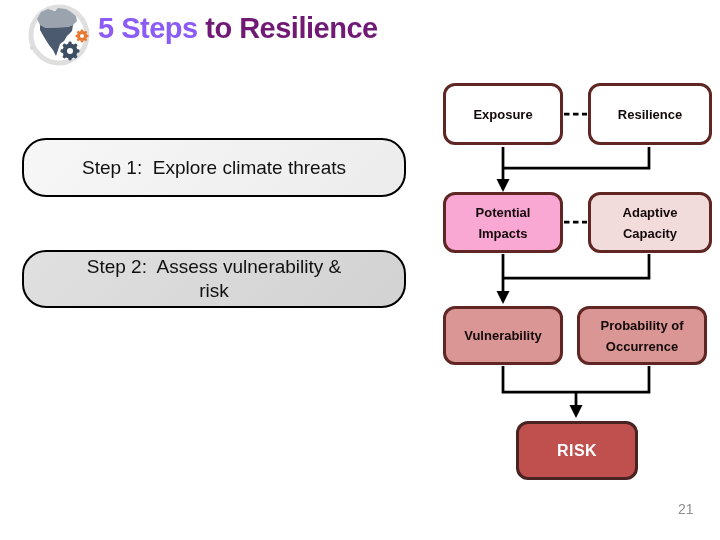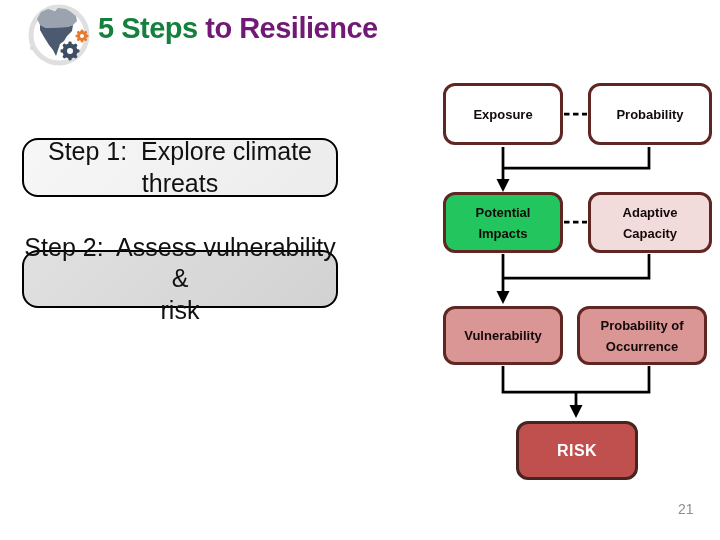--- a/index.html
+++ b/index.html
@@ -10,47 +10,47 @@
     font-family:"Liberation Sans",sans-serif;
     overflow:hidden;
   }
   
   .logo{position:absolute;left:24px;top:3px;}
   .title{
     position:absolute;left:98px;top:12px;margin:0;
     font-size:29px;font-weight:bold;letter-spacing:-0.5px;
     white-space:nowrap;
   }
-  .title .accent{color:#15803d;}
+  .title .accent{color:#8b5cf6;}
   .title .rest{color:#701a75;}
   
   .step{
-    position:absolute;left:22px;width:316px;
-    border:2.5px solid #000;border-radius:16px;
+    position:absolute;left:22px;width:384px;
+    border:2.5px solid #000;border-radius:24px;
     box-sizing:border-box;
     display:flex;align-items:center;justify-content:center;
     text-align:center;
-    font-size:25px;color:#111;line-height:1.25;
+    font-size:19px;color:#111;line-height:1.25;
   }
   .step .lbl{white-space:pre-wrap;}
   .step1{top:138px;height:59px;background:linear-gradient(135deg,#f7f7f7,#ececec);}
   .step2{top:210px;height:58px;background:linear-gradient(135deg,#e0e0e0,#d2d2d2);margin-top:40px;}
   
   .fnode{
     position:absolute;box-sizing:border-box;
     border:3px solid #5f2623;border-radius:12px;
     display:flex;align-items:center;justify-content:center;
     text-align:center;
     font-size:13px;font-weight:bold;color:#14090a;
     line-height:21px;
   }
   .fnode .lbl{white-space:pre-line;}
   .n-exposure     {left:443px;top:83px; width:120px;height:62px;background:#ffffff;}
   .n-sensitivity  {left:588px;top:83px; width:124px;height:62px;background:#ffffff;}
-  .n-potential    {left:443px;top:192px;width:120px;height:61px;background:#22c55e;}
+  .n-potential    {left:443px;top:192px;width:120px;height:61px;background:#f9a8d4;}
   .n-adaptive     {left:588px;top:192px;width:124px;height:61px;background:#f2dcdb;}
   .n-vulnerability{left:443px;top:306px;width:120px;height:59px;background:#d99694;}
   .n-probability  {left:577px;top:306px;width:130px;height:59px;background:#d99694;}
   .n-risk{
     left:516px;top:421px;width:122px;height:59px;background:#c0504d;
     border-color:#472322;border-width:3.5px;
     color:#ffffff;font-size:16px;letter-spacing:0.5px;
   }
   
   .connectors{position:absolute;left:0;top:0;pointer-events:none;}
@@ -114,21 +114,21 @@
       <polygon points="496.5,179 509.5,179 503,192"></polygon>
       <polygon points="496.5,291 509.5,291 503,304"></polygon>
       <polygon points="569.5,405 582.5,405 576,418"></polygon>
     </g>
   </svg>
 
   <div class="fnode n-exposure">
     <span class="lbl">Exposure</span>
   </div>
   <div class="fnode n-sensitivity">
-    <span class="lbl">Probability</span>
+    <span class="lbl">Resilience</span>
   </div>
   <div class="fnode n-potential">
     <span class="lbl">Potential
 Impacts</span>
   </div>
   <div class="fnode n-adaptive">
     <span class="lbl">Adaptive
 Capacity</span>
   </div>
   <div class="fnode n-vulnerability">

